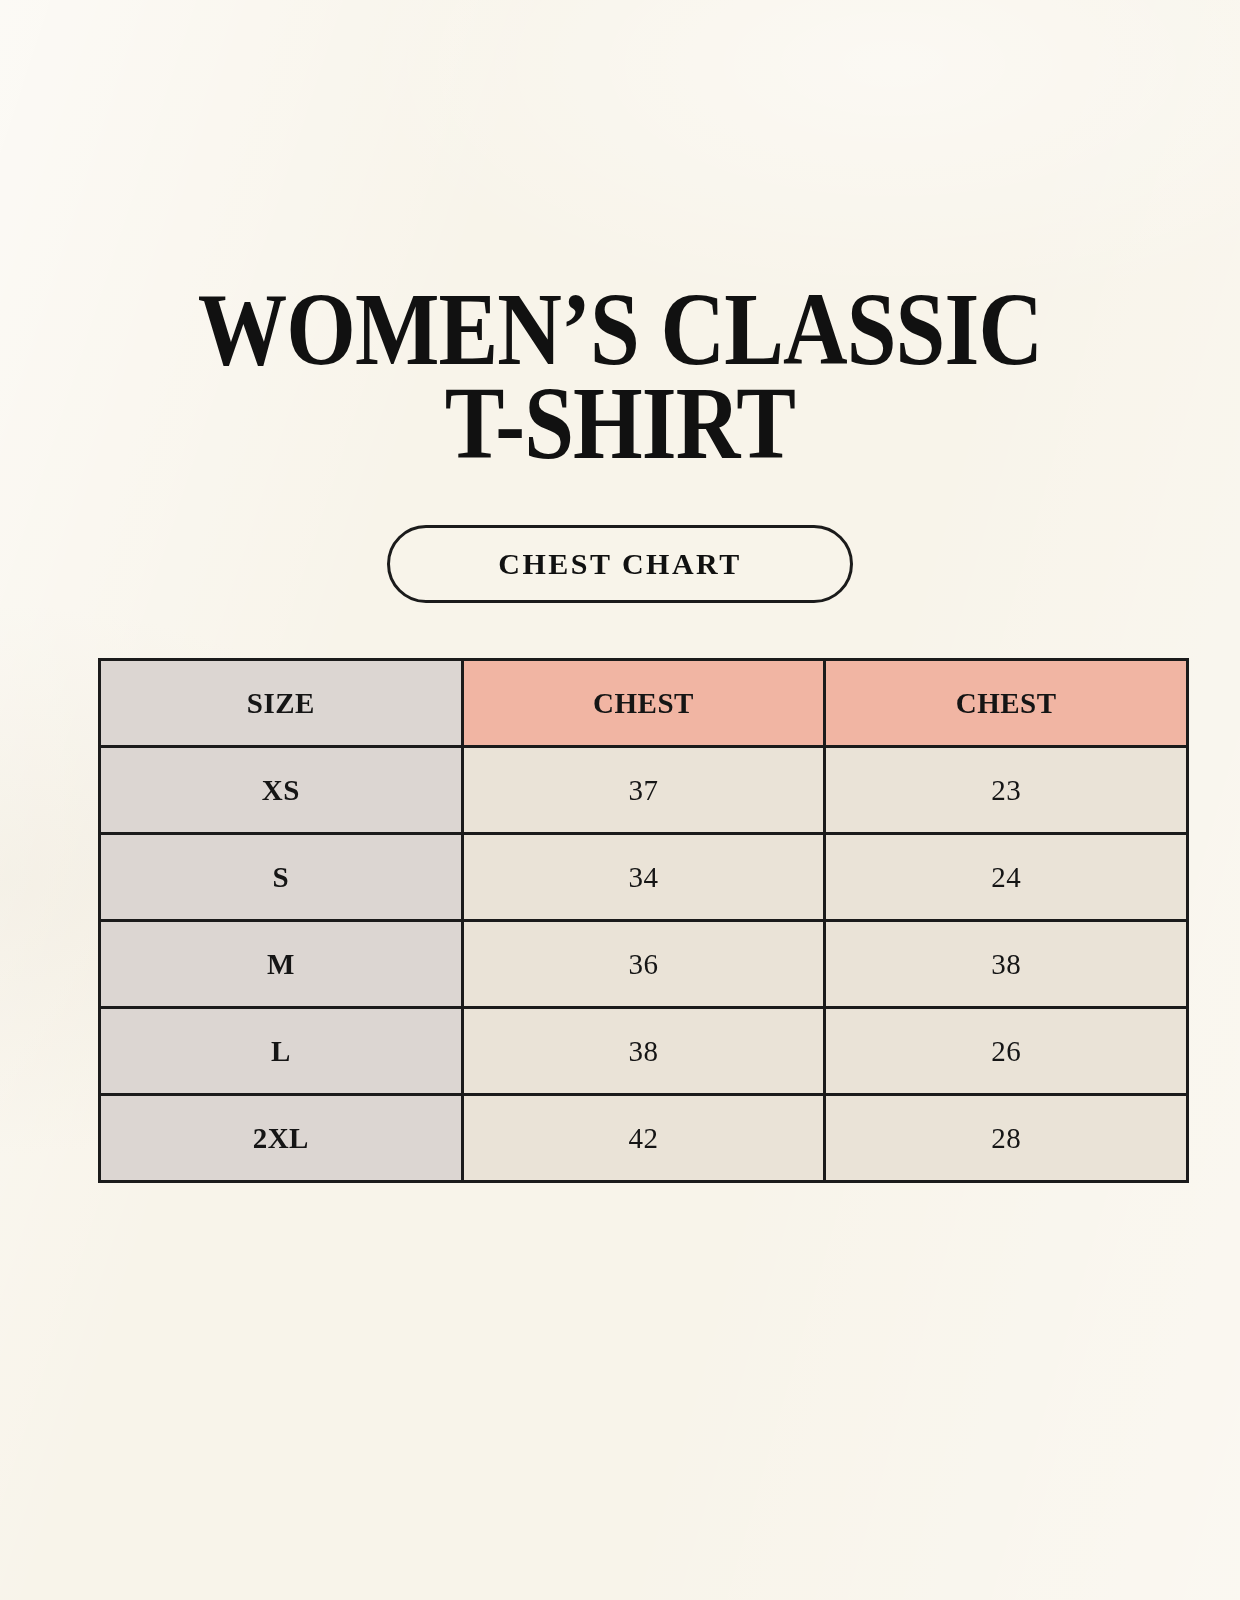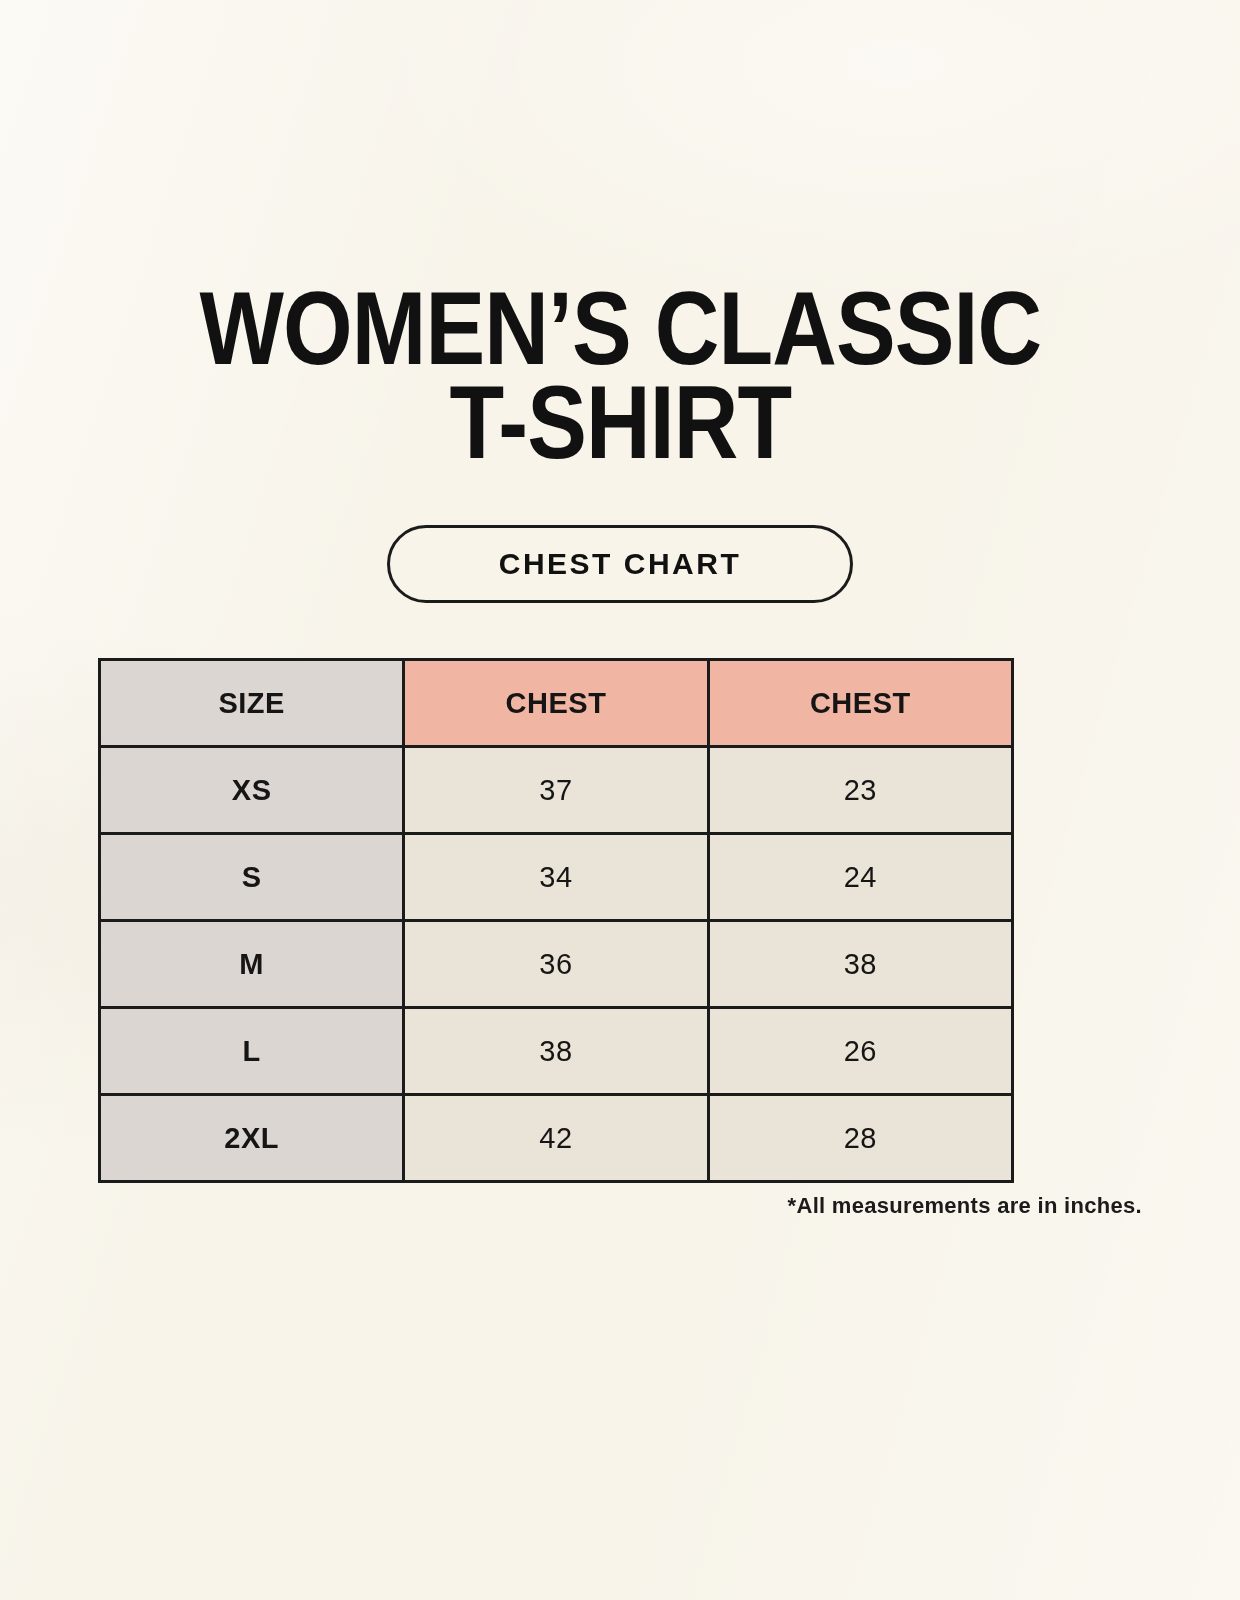--- a/index.html
+++ b/index.html
@@ -18,21 +18,21 @@
     background-color:var(--background);
     background-image:
       linear-gradient(108deg, rgba(255,255,255,0.55) 0%, rgba(255,255,255,0) 32%),
       linear-gradient(286deg, rgba(255,255,255,0.35) 0%, rgba(255,255,255,0) 38%),
       radial-gradient(ellipse 900px 420px at 72% 4%, rgba(255,255,255,0.45), rgba(255,255,255,0) 60%),
       radial-gradient(ellipse 800px 500px at 0% 55%, rgba(236,229,214,0.55), rgba(236,229,214,0) 55%);
     overflow:hidden;
   }
   .page{
     width:1240px;height:1600px;
-    display:flex;flex-direction:column;align-items:center;
+    display:flex;flex-direction:column;align-items:center;font-family:Liberation Serif, serif;
   }
   .title{
     margin-top:282px;
     text-align:center;
     font-weight:bold;
     font-size:104px;
     line-height:0.90;
     letter-spacing:-1px;
     transform:scaleX(0.86);
     transform-origin:50% 50%;
@@ -51,21 +51,21 @@
     font-size:30px;
     letter-spacing:2.5px;
     color:#111;
     cursor:pointer;
   }
   .table-wrap{
     margin-top:55px;
     width:1044px;
   }
   table{
-    width:916px;
+    width:1091px;
     border-collapse:collapse;
     table-layout:fixed;
   }
   th,td{
     border:3px solid var(--table-border);
     height:87px;
     text-align:center;
     vertical-align:middle;
     font-size:29px;
     letter-spacing:0.5px;
@@ -135,16 +135,15 @@
             <td>38</td>
             <td>26</td>
           </tr>
           <tr>
             <th class="row-size">2XL</th>
             <td>42</td>
             <td>28</td>
           </tr>
         </tbody>
     </table>
-    <div class="footnote">*All measurements are in inches.</div>
   </div>
 
 </div>
 
 </body></html>

